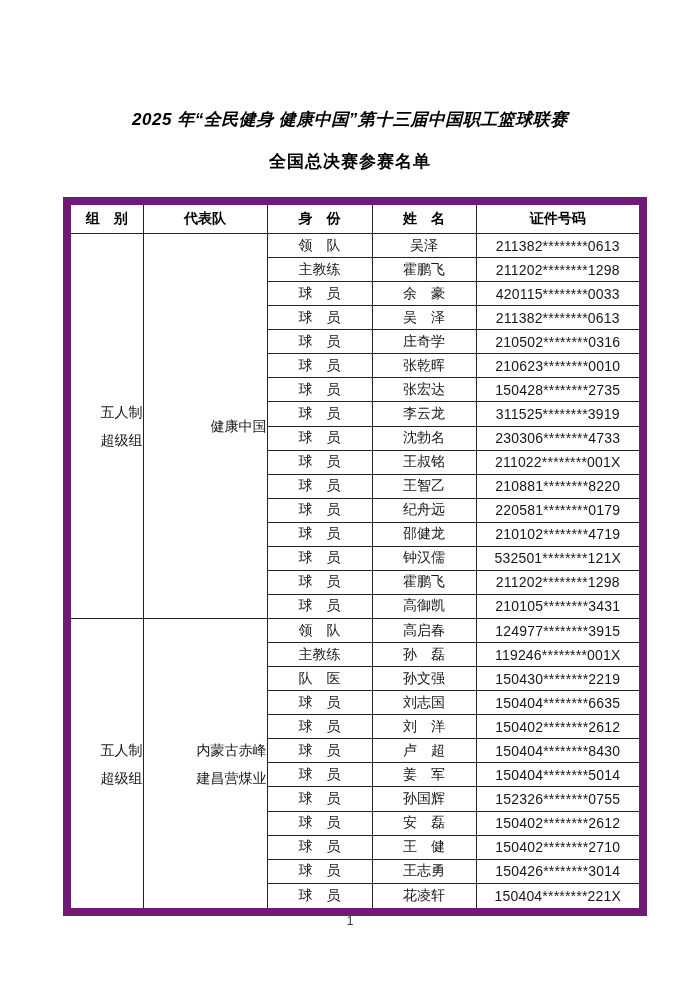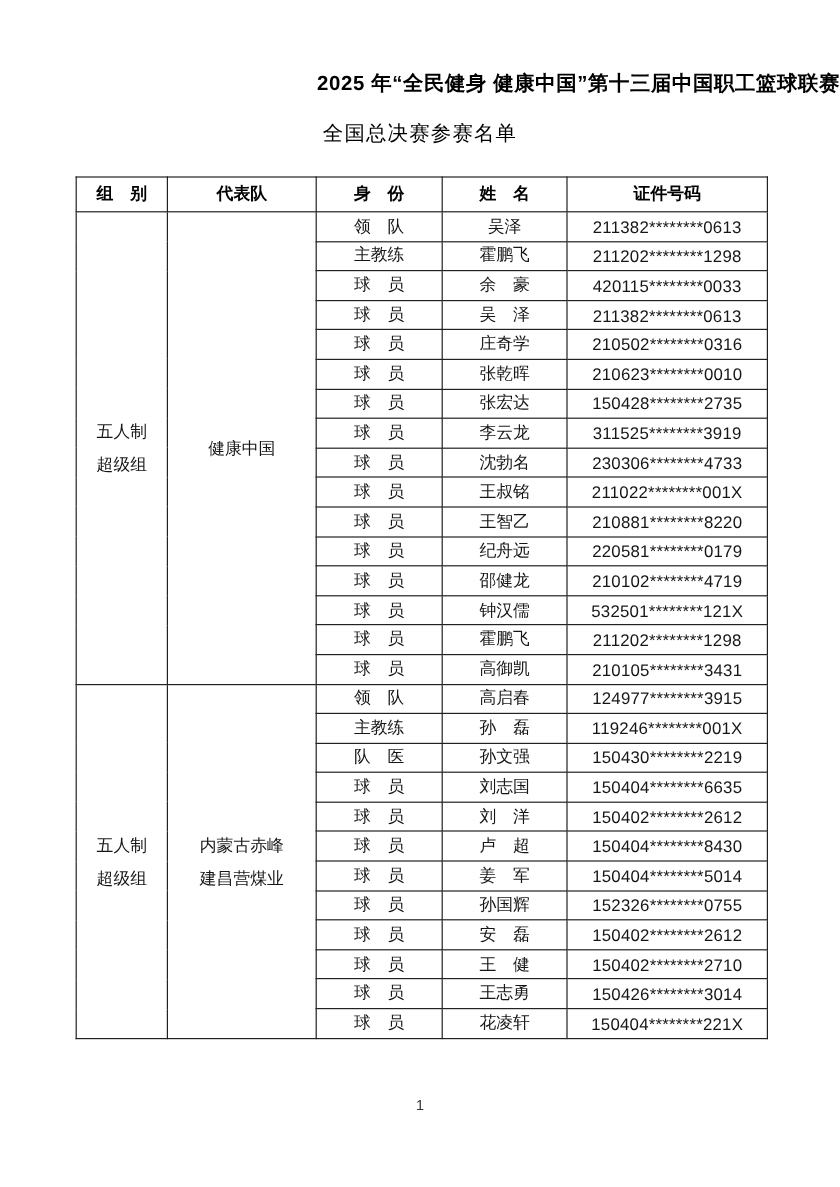--- a/index.html
+++ b/index.html
@@ -11,43 +11,44 @@
     position: relative;
     width: 700px;
     height: 989px;
     background: #ffffff;
     font-family: "Liberation Sans", sans-serif;
     color: #111111;
     overflow: hidden;
   }
   .doc-title {
     margin: 0;
-    padding-top: 58px;
-    text-align: right;
+    padding-top: 108px;
+    text-align: center;
     font-size: 17px;
     font-weight: bold;
     color: #000000;
     letter-spacing: 0.5px;
+    font-style: italic;
   }
   .doc-subtitle {
     margin: 0;
     padding-top: 19px;
     text-align: center;
     font-size: 17px;
-    font-weight: normal;
+    font-weight: bold;
     color: #000000;
     letter-spacing: 1px;
   }
   table.roster {
     table-layout: fixed;
     border-collapse: collapse;
     margin: 24px 0 0 63px;
     width: 576px;
     height: 719px;
-    border: 1px solid #701a75;
+    border: 8px solid #701a75;
   }
   table.roster th, table.roster td {
     border: 1px solid #222222;
     padding: 0;
     text-align: center;
     vertical-align: middle;
     font-size: 14px;
     overflow: hidden;
     white-space: nowrap;
   }
@@ -55,20 +56,21 @@
     height: 28px;
     font-weight: bold;
     color: #000000;
   }
   table.roster tbody td {
     font-weight: normal;
     color: #161616;
   }
   td.group-cell div, td.team-cell div {
     line-height: 28px;
+    text-align: right;
   }
   td.id-cell {
     letter-spacing: 0.2px;
   }
   .page-number {
     position: absolute;
     left: 0;
     top: 914px;
     width: 700px;
     text-align: center;

